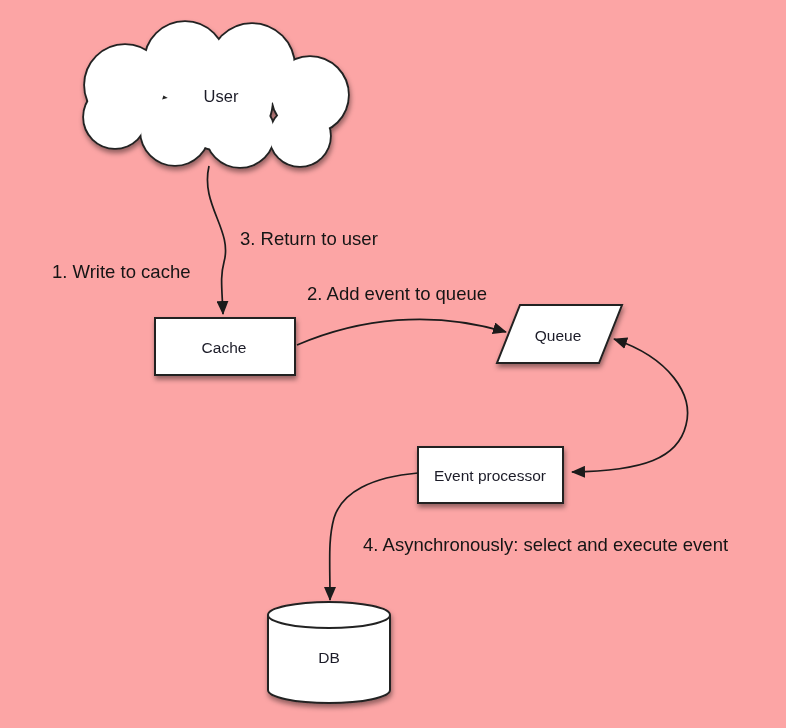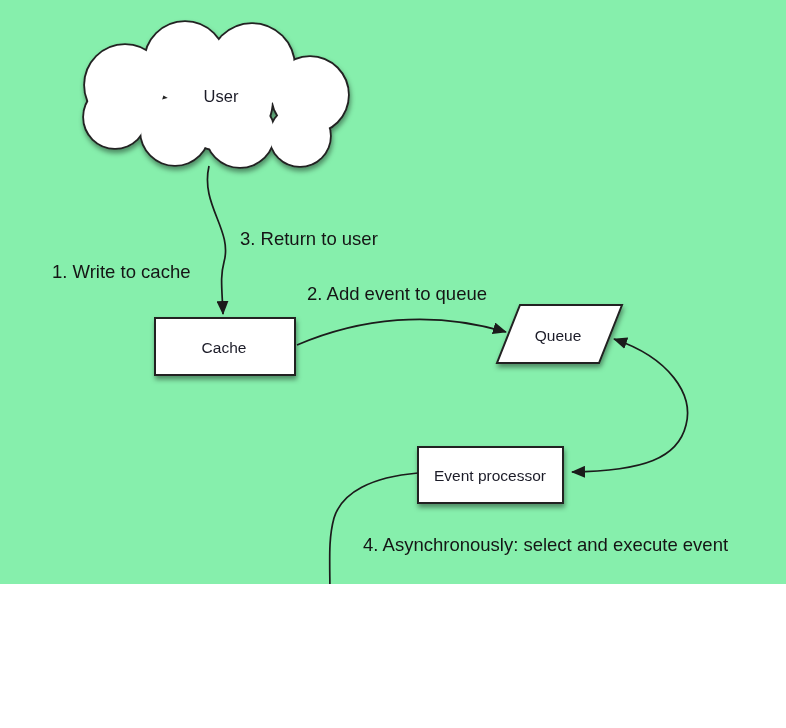--- a/index.html
+++ b/index.html
@@ -4,22 +4,22 @@
 <style>
   html, body {
     margin: 0;
     padding: 0;
     background: #ffffff;
     font-family: "Liberation Sans", "DejaVu Sans", sans-serif;
   }
   .canvas {
     position: relative;
     width: 786px;
-    height: 584px;
-    background: #86efac;
+    height: 728px;
+    background: #fca5a5;
     overflow: hidden;
   }
   svg { display: block; }
   .shape {
     fill: #ffffff;
     stroke: #222222;
     stroke-width: 2;
   }
   .cloud-stroke {
     fill: none;

